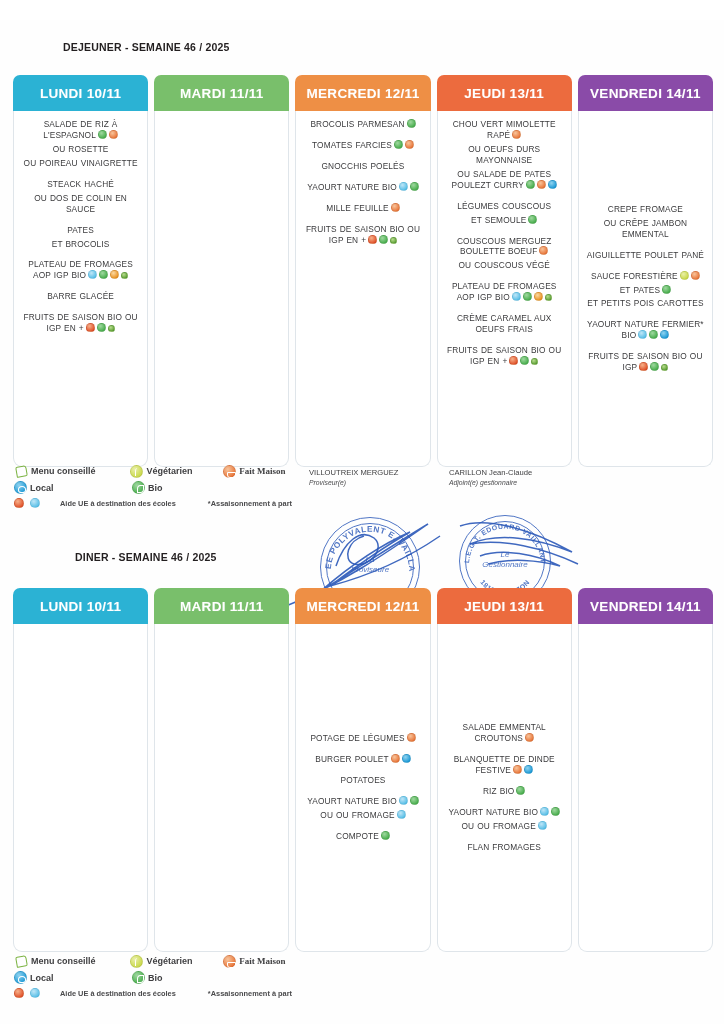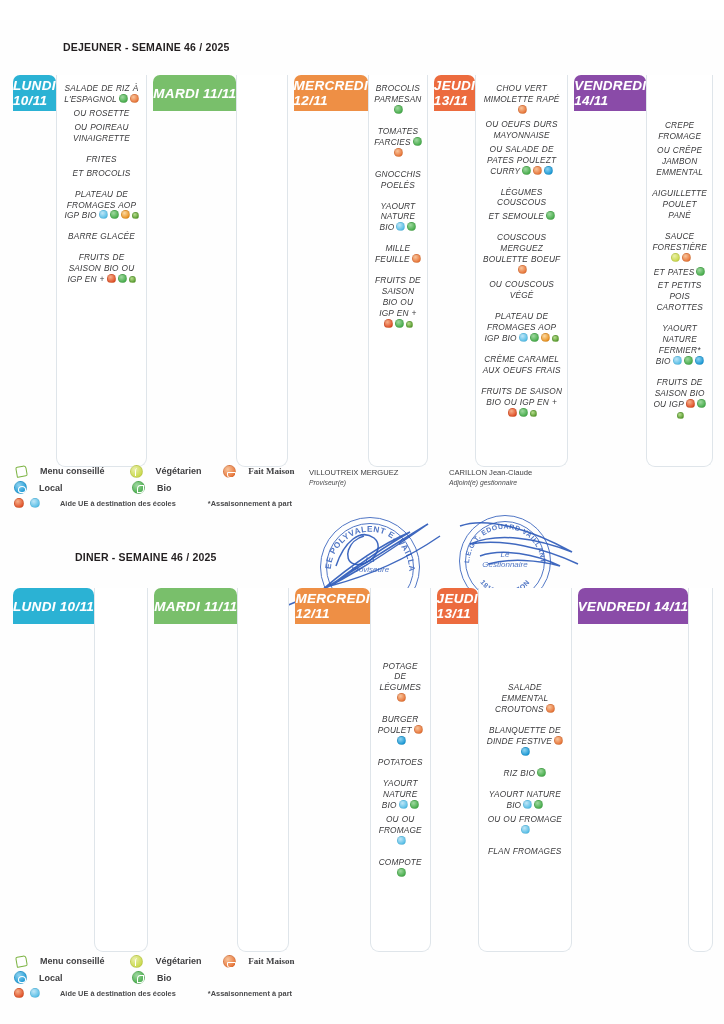--- a/index.html
+++ b/index.html
@@ -38,22 +38,21 @@
     display: flex;
     gap: 6px;
   }
   #lunch-week { top: 55px; height: 392px; }
   #dinner-week { top: 568px; height: 364px; }
 
   .day-col {
     position: relative;
     flex: 1 1 0;
     display: flex;
-    flex-direction: row;
-    font-style: italic;
+    flex-direction: column;
   }
 
   .day-head {
     height: 36px;
     border-radius: 7px 7px 0 0;
     display: flex;
     align-items: center;
     justify-content: center;
     color: #ffffff;
     font-size: 13.5px;
@@ -135,21 +134,21 @@
 
   .legend-row {
     display: flex;
     align-items: center;
     margin-bottom: 3px;
     gap: 2px;
   }
   .legend-cell {
     display: flex;
     align-items: center;
-    gap: 12px;
+    gap: 3px;
     white-space: nowrap;
   }
   .legend-cell .lbl { font-weight: bold; font-size: 9px; color: #3f3f41; }
   .lc-1 { width: 116px; }
   .lc-2 { width: 92px; }
   .lc-3 { width: 92px; font-family: Liberation Serif, serif; }
 
   .pic.big { width: 13px; height: 13px; margin-left: 0; vertical-align: middle; }
   .pic.big.conseil { width: 14px; height: 14px; }
   .pic.big.conseil::before { left: 2px; top: 2px; width: 9px; height: 9px; border-width: 1.6px; }
@@ -263,21 +262,25 @@
   <div class="week" id="lunch-week">
       <div class="day-col">
         <div class="day-head" style="background: rgb(43, 178, 212);">LUNDI 10/11</div>
         <div class="day-body">
           <div class="group">
             <div class="dish"><span class="txt">SALADE DE RIZ À L'ESPAGNOL</span><span class="pic bio"></span><span class="pic maison"></span></div>
             <div class="dish"><span class="txt">OU ROSETTE</span></div>
             <div class="dish"><span class="txt">OU POIREAU VINAIGRETTE</span></div>
           </div>
           <div class="group">
-            <div class="dish"><span class="txt">FRITES</span></div>
+            <div class="dish"><span class="txt">STEACK HACHÉ</span></div>
+            <div class="dish"><span class="txt">OU DOS DE COLIN EN SAUCE</span></div>
+          </div>
+          <div class="group">
+            <div class="dish"><span class="txt">PATES</span></div>
             <div class="dish"><span class="txt">ET BROCOLIS</span></div>
           </div>
           <div class="group">
             <div class="dish"><span class="txt">PLATEAU DE FROMAGES AOP IGP BIO</span><span class="pic aideue"></span><span class="pic bio"></span><span class="pic label"></span><span class="pic aop"></span></div>
           </div>
           <div class="group">
             <div class="dish"><span class="txt">BARRE GLACÉE</span></div>
           </div>
           <div class="group">
             <div class="dish"><span class="txt">FRUITS DE SAISON BIO OU IGP EN +</span><span class="pic fruit"></span><span class="pic bio"></span><span class="pic aop"></span></div>

